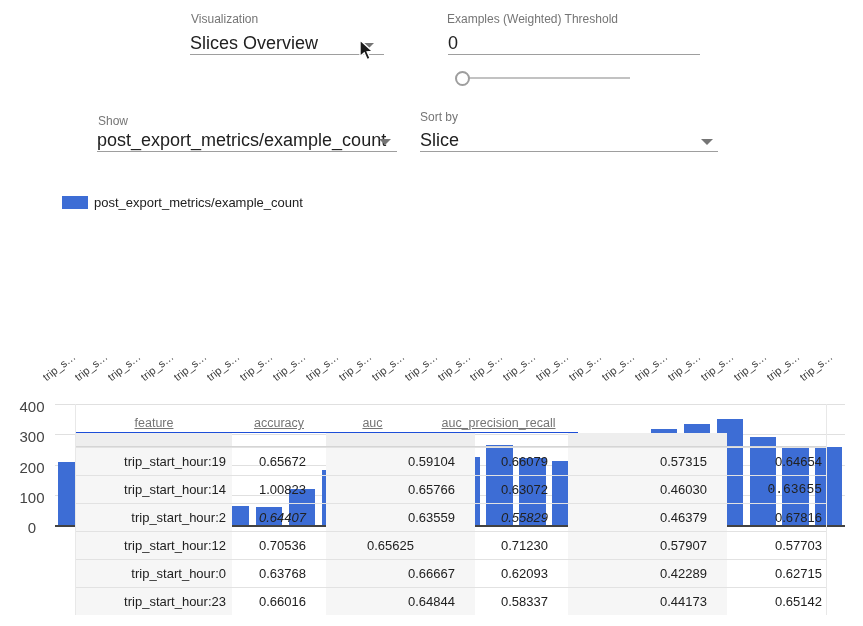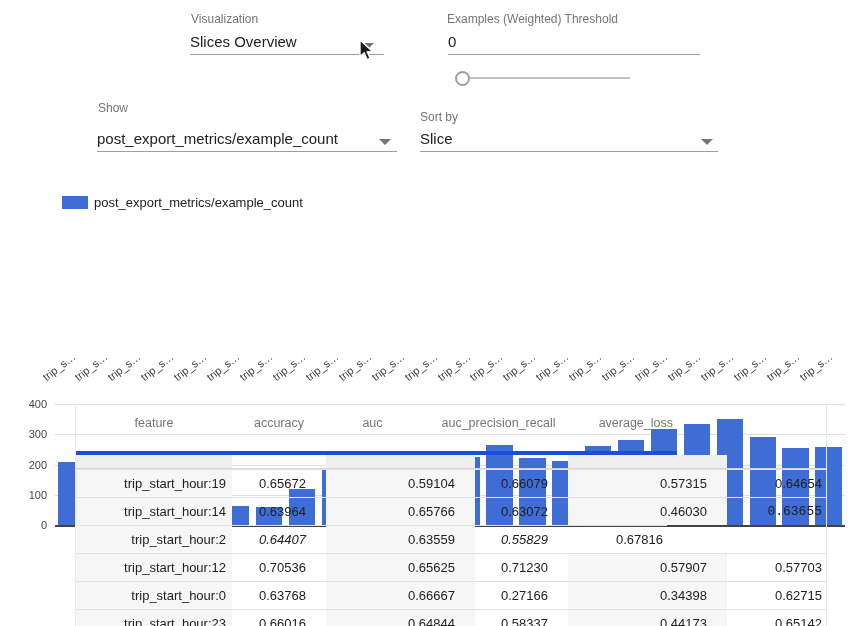--- a/index.html
+++ b/index.html
@@ -2,40 +2,40 @@
 <html><head>
 <meta charset="utf-8">
 <style>
   html,body{margin:0;padding:0;background:#fff;}
   #app{
     position:relative;width:863px;height:626px;overflow:hidden;background:#fff;
     font-family:"Liberation Sans",sans-serif;color:#212121;
   }
   .abs{position:absolute;}
   .ctl-label{font-size:12px;color:#757575;white-space:nowrap;}
-  .ctl-value{font-size:15px;color:#212121;white-space:nowrap;}
+  .ctl-value{font-size:18px;color:#212121;white-space:nowrap;}
   .underline{height:1px;background:#9e9e9e;}
   .caret{width:0;height:0;border-left:6px solid transparent;border-right:6px solid transparent;border-top:6px solid #757575;}
   
   .slider-track{height:2px;background:#c2c2c2;}
   .slider-handle{width:11px;height:11px;border:2px solid #9e9e9e;border-radius:50%;background:#fff;}
   
   .legend-swatch{width:26px;height:13px;background:#3d6dd5;}
   .legend-label{font-size:13px;color:#212121;white-space:nowrap;}
   #plot{left:55px;top:219px;width:790px;height:121px;border-bottom:2px solid #424242;}
   .gridline{position:absolute;left:0;width:100%;height:1px;background:#e0e0e0;}
   .bar{position:absolute;bottom:0;background:#3d6dd5;}
-  .ylabel{position:absolute;width:30px;text-align:right;font-size:11px;color:#444;}
+  .ylabel{position:absolute;width:30px;text-align:center;font-size:15px;color:#444;}
   .xlabel{position:absolute;width:46px;text-align:right;font-size:11px;color:#3a3a3a;white-space:nowrap;
           transform:rotate(-38deg);transform-origin:100% 50%;}
   
   #metrics-table{left:75px;top:404px;width:750px;border-left:1px solid #e8e8e8;border-right:1px solid #e8e8e8;}
   .t-row{display:flex;}
   .t-cell{box-sizing:border-box;flex:0 0 auto;overflow:hidden;white-space:nowrap;}
-  .th{height:51px;line-height:39px;font-size:12.5px;color:#757575;text-align:center;border-bottom:4px solid #1d4ed8;}
+  .th{height:29px;line-height:39px;font-size:12.5px;color:#757575;text-align:center;border-bottom:1px solid #1d4ed8;text-decoration:underline;}
   .th.last{text-align:right;padding-right:4px;}
   .tf{height:14px;border-bottom:1px solid #d5d5d5;}
   .td{height:28px;line-height:28px;font-size:13px;color:#212121;text-align:right;border-top:1px solid #e2e2e2;}
   .t-row .td:first-child{padding-right:6px;padding-left:47px;}
   .td.num{padding-right:20px;}
   .td.last{padding-right:4px;}
   .shade-f{background:#eeeeee;}
   .shade-d{background:#f6f6f6;}
   .data-row:first-of-type .td{border-top:none;}
 </style>
@@ -48,21 +48,21 @@
   <div class="abs ctl-value" style="left:190px;top:33px;">Slices Overview</div>
   <div class="abs caret" style="left:362px;top:43px;"></div>
   <div class="abs underline" style="left:190px;top:54px;width:194px;"></div>
 
   <div class="abs ctl-label" style="left:447px;top:12px;">Examples (Weighted) Threshold</div>
   <div class="abs ctl-value" style="left:448px;top:33px;">0</div>
   <div class="abs underline" style="left:448px;top:54px;width:252px;"></div>
   <div class="abs slider-track" style="left:462px;top:77px;width:168px;"></div>
   <div class="abs slider-handle" style="left:455px;top:71px;"></div>
 
-  <div class="abs ctl-label" style="left:98px;top:101px;">Show</div>
+  <div class="abs ctl-label" style="left:98px;top:114px;">Show</div>
   <div class="abs ctl-value" style="left:97px;top:130px;">post_export_metrics/example_count</div>
   <div class="abs caret" style="left:379px;top:139px;"></div>
   <div class="abs underline" style="left:97px;top:151px;width:300px;"></div>
 
   <div class="abs ctl-label" style="left:420px;top:110px;">Sort by</div>
   <div class="abs ctl-value" style="left:420px;top:130px;">Slice</div>
   <div class="abs caret" style="left:701px;top:139px;"></div>
   <div class="abs underline" style="left:420px;top:151px;width:298px;"></div>
 
   <div class="abs legend-swatch" style="left:62px;top:196px;"></div>
@@ -133,67 +133,67 @@
         <div class="xlabel" style="left: 784.5px; top: 164px;">trip_s…</div>
       </div>
   </div>
 
   <div class="abs" id="metrics-table">
       <div class="t-row">
         <div class="t-cell th" style="width: 156px;">feature</div>
         <div class="t-cell th" style="width: 94px;">accuracy</div>
         <div class="t-cell th" style="width: 93px;">auc</div>
         <div class="t-cell th" style="width: 159px;">auc_precision_recall</div>
-        <div class="t-cell th last" style="width: 99px;">average_loss</div>
       </div>
       <div class="t-row">
         <div class="t-cell tf shade-f" style="width: 156px;"></div>
         <div class="t-cell tf" style="width: 94px;"></div>
         <div class="t-cell tf shade-f" style="width: 149px;"></div>
         <div class="t-cell tf" style="width: 93px;"></div>
         <div class="t-cell tf shade-f" style="width: 159px;"></div>
         <div class="t-cell tf" style="width: 99px;"></div>
       </div>
       <div class="t-row data-row">
         <div class="t-cell td shade-d" style="width: 156px;">trip_start_hour:19</div>
         <div class="t-cell td num" style="width: 94px;">0.65672</div>
         <div class="t-cell td shade-d num" style="width: 149px;">0.59104</div>
         <div class="t-cell td num" style="width: 93px;">0.66079</div>
         <div class="t-cell td shade-d num" style="width: 159px;">0.57315</div>
         <div class="t-cell td last" style="width: 99px;">0.64654</div>
       </div>
       <div class="t-row data-row">
         <div class="t-cell td shade-d" style="width: 156px;">trip_start_hour:14</div>
-        <div class="t-cell td num" style="width: 94px;">0.63964</div>
+        <div class="t-cell td num" style="width: 94px;">1.00823</div>
         <div class="t-cell td shade-d num" style="width: 149px;">0.65766</div>
         <div class="t-cell td num" style="width: 93px;">0.63072</div>
         <div class="t-cell td shade-d num" style="width: 159px;">0.46030</div>
         <div class="t-cell td last" style="width: 99px; font-family: Liberation Mono, monospace;">0.63655</div>
       </div>
       <div class="t-row data-row">
         <div class="t-cell td shade-d" style="width: 156px;">trip_start_hour:2</div>
         <div class="t-cell td num" style="width: 94px; font-style: italic;">0.64407</div>
         <div class="t-cell td shade-d num" style="width: 149px;">0.63559</div>
         <div class="t-cell td num" style="width: 93px; font-style: italic;">0.55829</div>
+        <div class="t-cell td shade-d num" style="width: 159px;">0.46379</div>
         <div class="t-cell td last" style="width: 99px;">0.67816</div>
       </div>
       <div class="t-row data-row">
         <div class="t-cell td shade-d" style="width: 156px;">trip_start_hour:12</div>
         <div class="t-cell td num" style="width: 94px;">0.70536</div>
-        <div class="t-cell td shade-d num" style="width: 149px;">0.65625</div>
+        <div class="t-cell td shade-d num" style="width: 149px; text-align: center;">0.65625</div>
         <div class="t-cell td num" style="width: 93px;">0.71230</div>
         <div class="t-cell td shade-d num" style="width: 159px;">0.57907</div>
         <div class="t-cell td last" style="width: 99px;">0.57703</div>
       </div>
       <div class="t-row data-row">
         <div class="t-cell td shade-d" style="width: 156px;">trip_start_hour:0</div>
         <div class="t-cell td num" style="width: 94px;">0.63768</div>
         <div class="t-cell td shade-d num" style="width: 149px;">0.66667</div>
-        <div class="t-cell td num" style="width: 93px;">0.27166</div>
-        <div class="t-cell td shade-d num" style="width: 159px;">0.34398</div>
+        <div class="t-cell td num" style="width: 93px;">0.62093</div>
+        <div class="t-cell td shade-d num" style="width: 159px;">0.42289</div>
         <div class="t-cell td last" style="width: 99px;">0.62715</div>
       </div>
       <div class="t-row data-row">
         <div class="t-cell td shade-d" style="width: 156px;">trip_start_hour:23</div>
         <div class="t-cell td num" style="width: 94px;">0.66016</div>
         <div class="t-cell td shade-d num" style="width: 149px;">0.64844</div>
         <div class="t-cell td num" style="width: 93px;">0.58337</div>
         <div class="t-cell td shade-d num" style="width: 159px;">0.44173</div>
         <div class="t-cell td last" style="width: 99px;">0.65142</div>
       </div>

